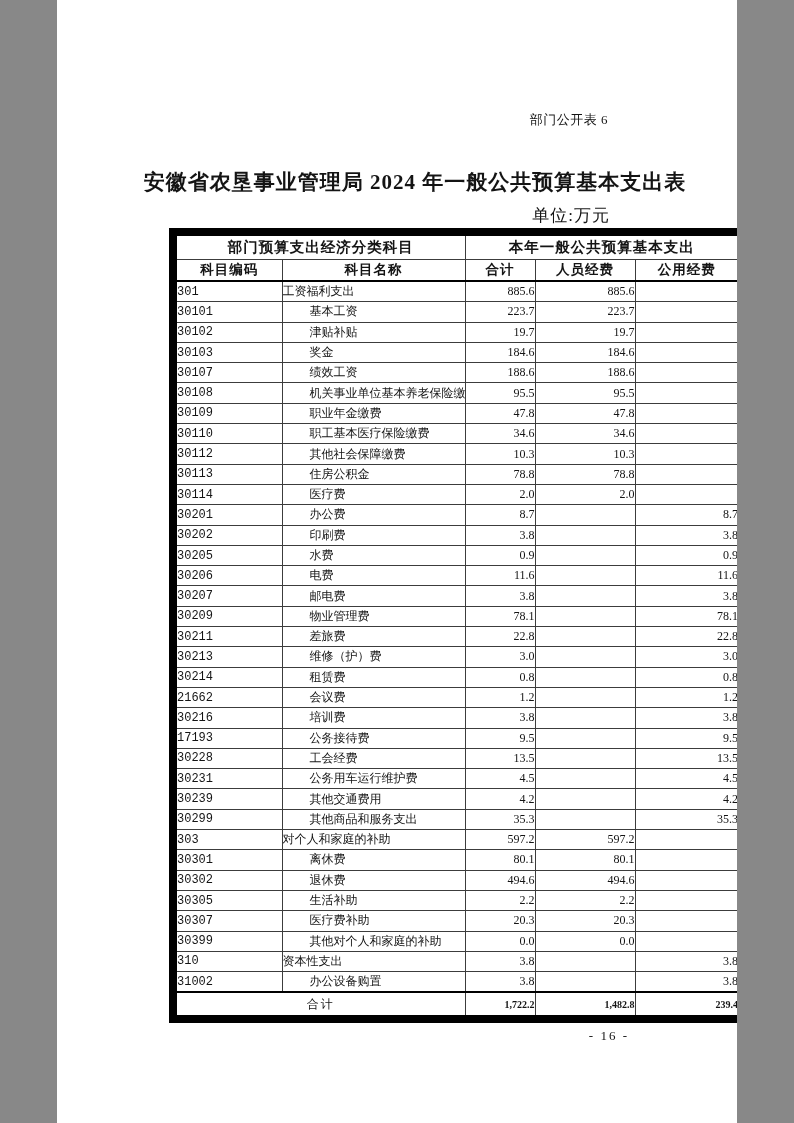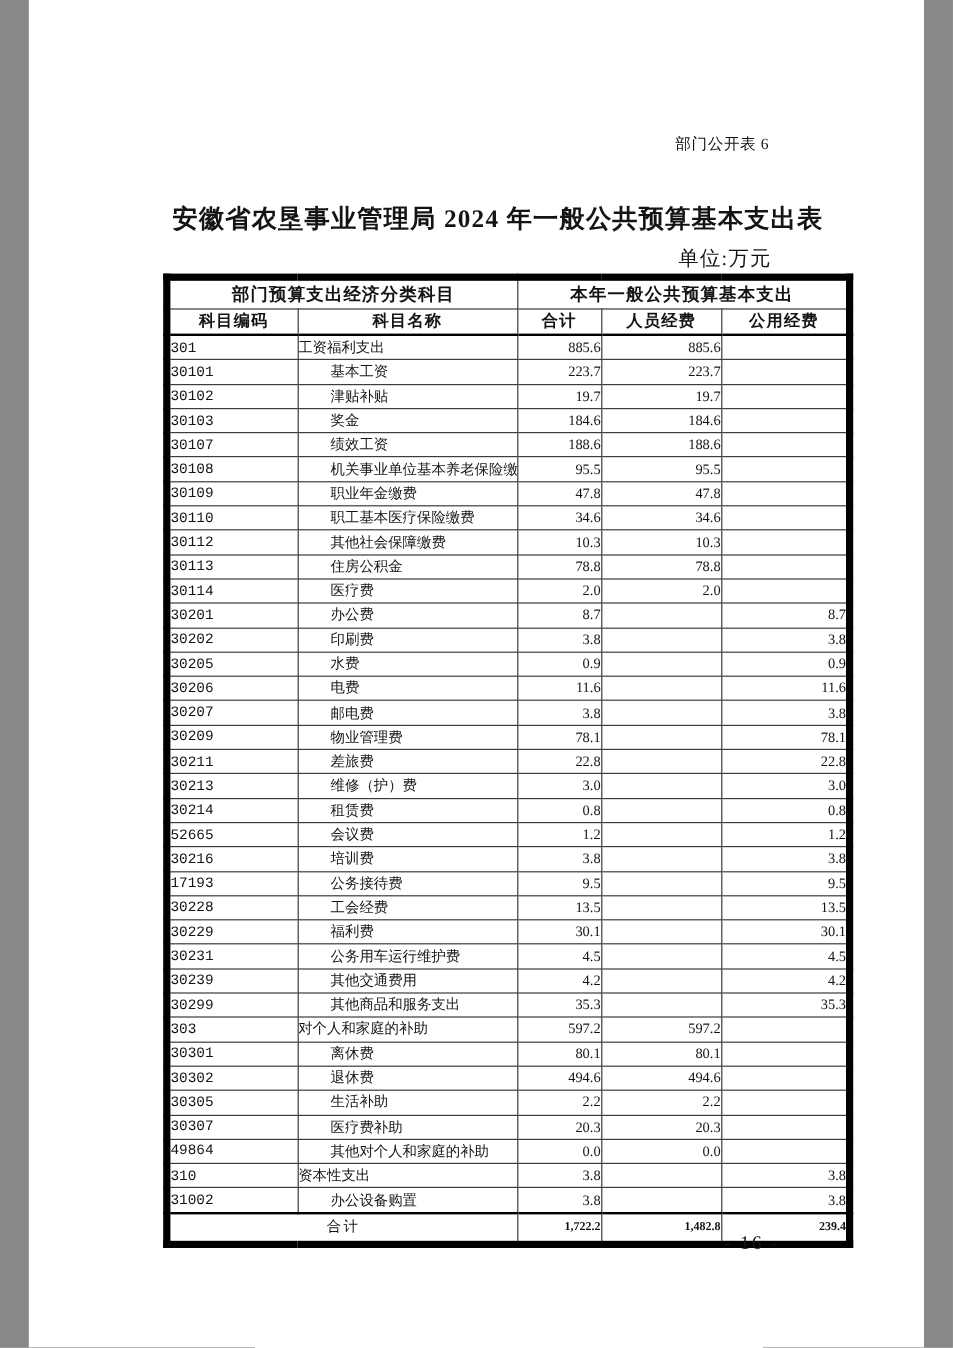--- a/index.html
+++ b/index.html
@@ -1,18 +1,18 @@
 <!DOCTYPE html>
 <html><head>
 <meta charset="utf-8">
 <style>
   html, body { margin: 0; padding: 0; background: #888; }
   .page {
     position: relative;
-    width: 746px; height: 1123px;
+    width: 680px; height: 1123px;
     margin: 0 auto;
     background: #ffffff;
     font-family: "Liberation Serif", "DejaVu Serif", serif;
     color: #141414;
     overflow: hidden;
   }
   .doc-label {
     position: absolute; top: 111px; right: 129px;
     font-size: 13px; letter-spacing: 0.5px;
   }
@@ -23,21 +23,21 @@
   }
   .unit-label {
     position: absolute; top: 204px; right: 127px;
     font-size: 17px; letter-spacing: 1px;
   }
   .table-wrap { position: absolute; left: 112px; top: 228px; }
   table.budget {
     border-collapse: collapse;
     table-layout: fixed;
     width: 569px;
-    border: 6px solid #000000;
+    border: 8px solid #000000;
     padding-left: 36px;
   }
   table.budget th, table.budget td {
     border: 1px solid #3c3c3c;
     padding: 0;
     overflow: hidden;
     white-space: nowrap;
     font-weight: normal;
   }
   tr.group-head th {
@@ -61,22 +61,22 @@
   td.cell-num {
     text-align: right; padding-right: 7px;
     font-size: 13px; font-family: "Liberation Serif", serif;
   }
   tr.total-row td { height: 22px; border-top: 2px solid #000; }
   tr.total-row td.cell-label {
     text-align: center; font-size: 12px; letter-spacing: 2px;
   }
   tr.total-row td.cell-num { font-weight: bold; font-size: 10px; }
   .page-number {
-    position: absolute; top: 1028px; right: 120px;
-    font-size: 16px; letter-spacing: 2px;
+    position: absolute; top: 1028px; right: 108px;
+    font-size: 13px; letter-spacing: 2px;
   }
 </style>
 </head>
 <body>
 
 <div class="page">
 
   <div class="doc-label">部门公开表 6</div>
 
   <h1 class="title" style="margin:18px;">安徽省农垦事业管理局 2024 年一般公共预算基本支出表</h1>
@@ -262,21 +262,21 @@
 
           <tr class="data-row">
             <td class="cell-code">30214</td>
             <td class="cell-name indent">租赁费</td>
             <td class="cell-num">0.8</td>
             <td class="cell-num"></td>
             <td class="cell-num">0.8</td>
           </tr>
 
           <tr class="data-row">
-            <td class="cell-code">52665</td>
+            <td class="cell-code">21662</td>
             <td class="cell-name indent">会议费</td>
             <td class="cell-num">1.2</td>
             <td class="cell-num"></td>
             <td class="cell-num">1.2</td>
           </tr>
 
           <tr class="data-row">
             <td class="cell-code">30216</td>
             <td class="cell-name indent">培训费</td>
             <td class="cell-num">3.8</td>
@@ -293,27 +293,20 @@
           </tr>
 
           <tr class="data-row">
             <td class="cell-code">30228</td>
             <td class="cell-name indent">工会经费</td>
             <td class="cell-num">13.5</td>
             <td class="cell-num"></td>
             <td class="cell-num">13.5</td>
           </tr>
 
-          <tr class="data-row">
-            <td class="cell-code">30229</td>
-            <td class="cell-name indent">福利费</td>
-            <td class="cell-num">30.1</td>
-            <td class="cell-num"></td>
-            <td class="cell-num">30.1</td>
-          </tr>
 
           <tr class="data-row">
             <td class="cell-code">30231</td>
             <td class="cell-name indent">公务用车运行维护费</td>
             <td class="cell-num">4.5</td>
             <td class="cell-num"></td>
             <td class="cell-num">4.5</td>
           </tr>
 
           <tr class="data-row">
@@ -366,21 +359,21 @@
 
           <tr class="data-row">
             <td class="cell-code">30307</td>
             <td class="cell-name indent">医疗费补助</td>
             <td class="cell-num">20.3</td>
             <td class="cell-num">20.3</td>
             <td class="cell-num"></td>
           </tr>
 
           <tr class="data-row">
-            <td class="cell-code">49864</td>
+            <td class="cell-code">30399</td>
             <td class="cell-name indent">其他对个人和家庭的补助</td>
             <td class="cell-num">0.0</td>
             <td class="cell-num">0.0</td>
             <td class="cell-num"></td>
           </tr>
 
           <tr class="data-row">
             <td class="cell-code">310</td>
             <td class="cell-name">资本性支出</td>
             <td class="cell-num">3.8</td>

